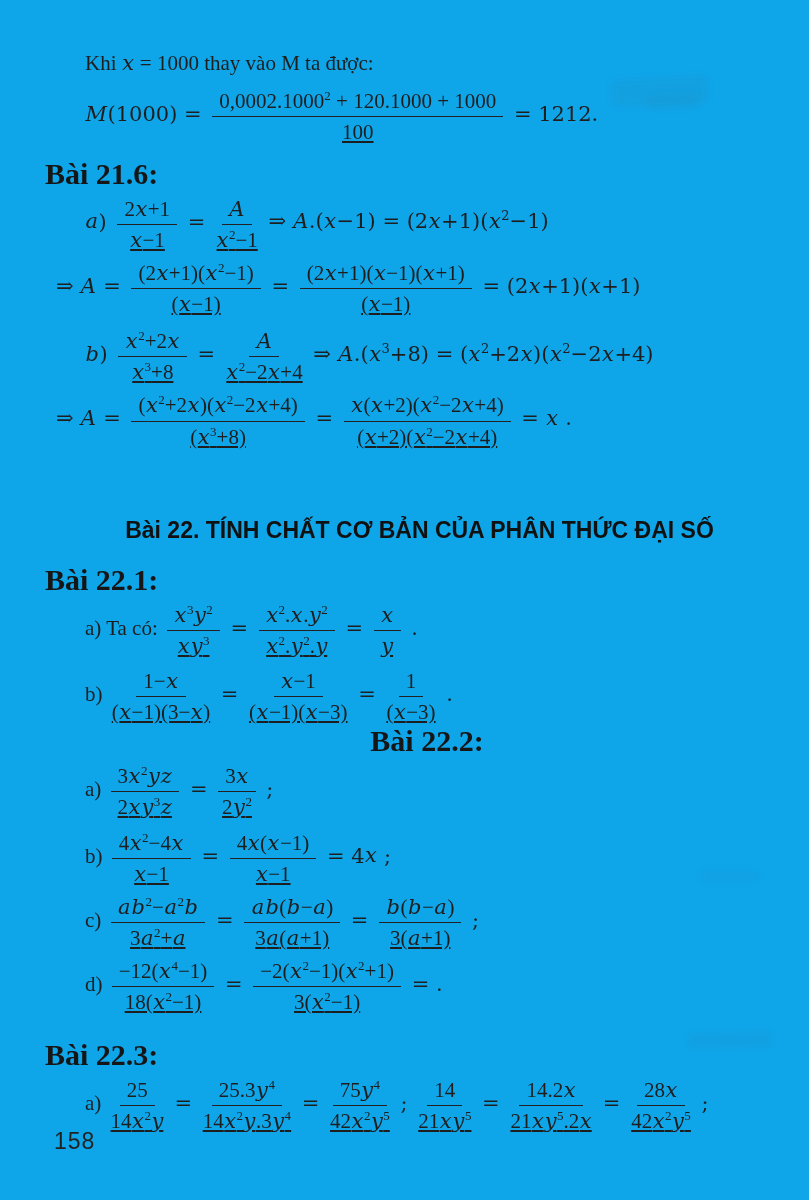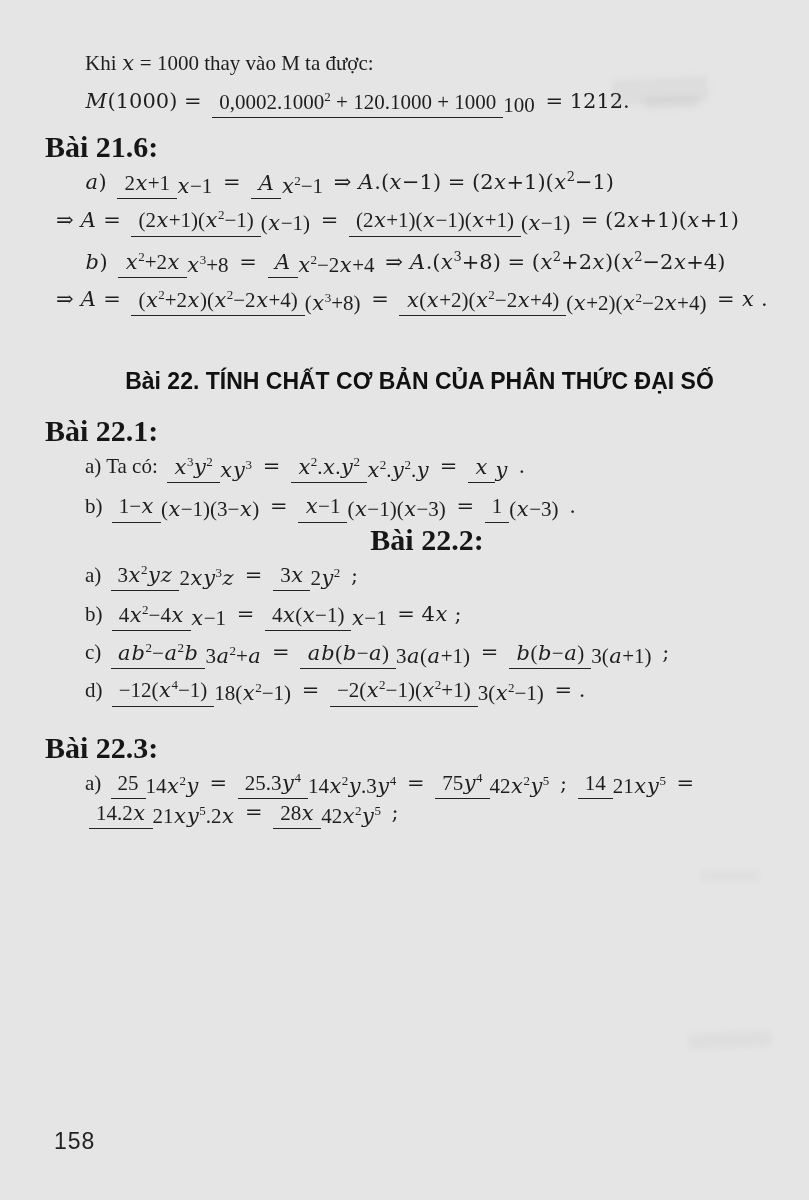--- a/index.html
+++ b/index.html
@@ -3,38 +3,38 @@
 <meta charset="utf-8">
 <style>
   html,body{margin:0;padding:0;}
   body{
     width:809px;height:1200px;overflow:hidden;
     background:#fbfbf9;
     font-family:"Liberation Serif","DejaVu Serif",serif;
   }
   .page{
     position:relative;width:809px;height:1200px;
-    background:#e5e5e5;color:#1e1e1e;overflow:hidden;
+    background:#0ea5e9;color:#1e1e1e;overflow:hidden;
   }
   
   .line{font-size:21px;line-height:1.25;}
   .ind1{padding-left:85px;}
   .ind2{padding-left:56px;}
   .hd{padding-left:45px;font-weight:700;font-size:30px;color:#161616;}
   
   .mm{font-family:"DejaVu Serif","Liberation Serif",serif;}
   .mm i{font-family:"DejaVu Serif",serif;font-style:italic;padding:0 0.5px;}
   .rm{font-family:"Liberation Serif","DejaVu Serif",serif;font-style:normal;}
   sup{font-size:13px;line-height:0;}
   .frac{
-    display:inline-flex;flex-direction:row;align-items:center;
+    display:inline-flex;flex-direction:column;align-items:center;
     vertical-align:middle;margin:0 4px;line-height:1.15;text-align:center;
   }
   .fnum{display:block;padding:1px 7px 3px;border-bottom:1.6px solid #222;white-space:nowrap;}
-  .fden{display:block;padding-top:3px;white-space:nowrap;}
+  .fden{display:block;padding-top:3px;white-space:nowrap;text-decoration:underline;}
   .fnum i,.fden i{font-family:"DejaVu Serif",serif;font-style:italic;padding:0 0.5px;}
   
   .section-title{
     text-align:center;font-family:"Liberation Sans","DejaVu Sans",sans-serif;
     font-weight:700;font-size:23px;color:#111;padding-left:30px;letter-spacing:0;
   }
   
   .pagenum{
     position:absolute;left:54px;top:1128px;
     font-family:"Liberation Sans","DejaVu Sans",sans-serif;
@@ -47,21 +47,21 @@
   .ghost.g3{left:688px;top:1032px;width:84px;height:16px;opacity:.8;transform:rotate(-2deg);}
   .ghost.g4{left:700px;top:870px;width:60px;height:12px;opacity:.6;}
   
   .mt-intro{margin-top:50px;}
   .mt-m1000{margin-top:12px;}
   .mt-h216{margin-top:12px;}
   .mt-a1{margin-top:5px;}
   .mt-a2{margin-top:8px;}
   .mt-b1{margin-top:12px;}
   .mt-b2{margin-top:8px;}
-  .mt-title{margin-top:52px;}
+  .mt-title{margin-top:68px;}
   .mt-h221{margin-top:19px;}
   .mt-221a{margin-top:5px;}
   .mt-221b{margin-top:10px;}
   .mt-h222{margin-top:0;text-align:center;}
   .mt-222a{margin-top:5px;}
   .mt-222b{margin-top:10px;}
   .mt-222c{margin-top:8px;}
   .mt-222d{margin-top:8px;}
   .mt-h223{margin-top:24px;}
   .mt-223a{margin-top:5px;}

